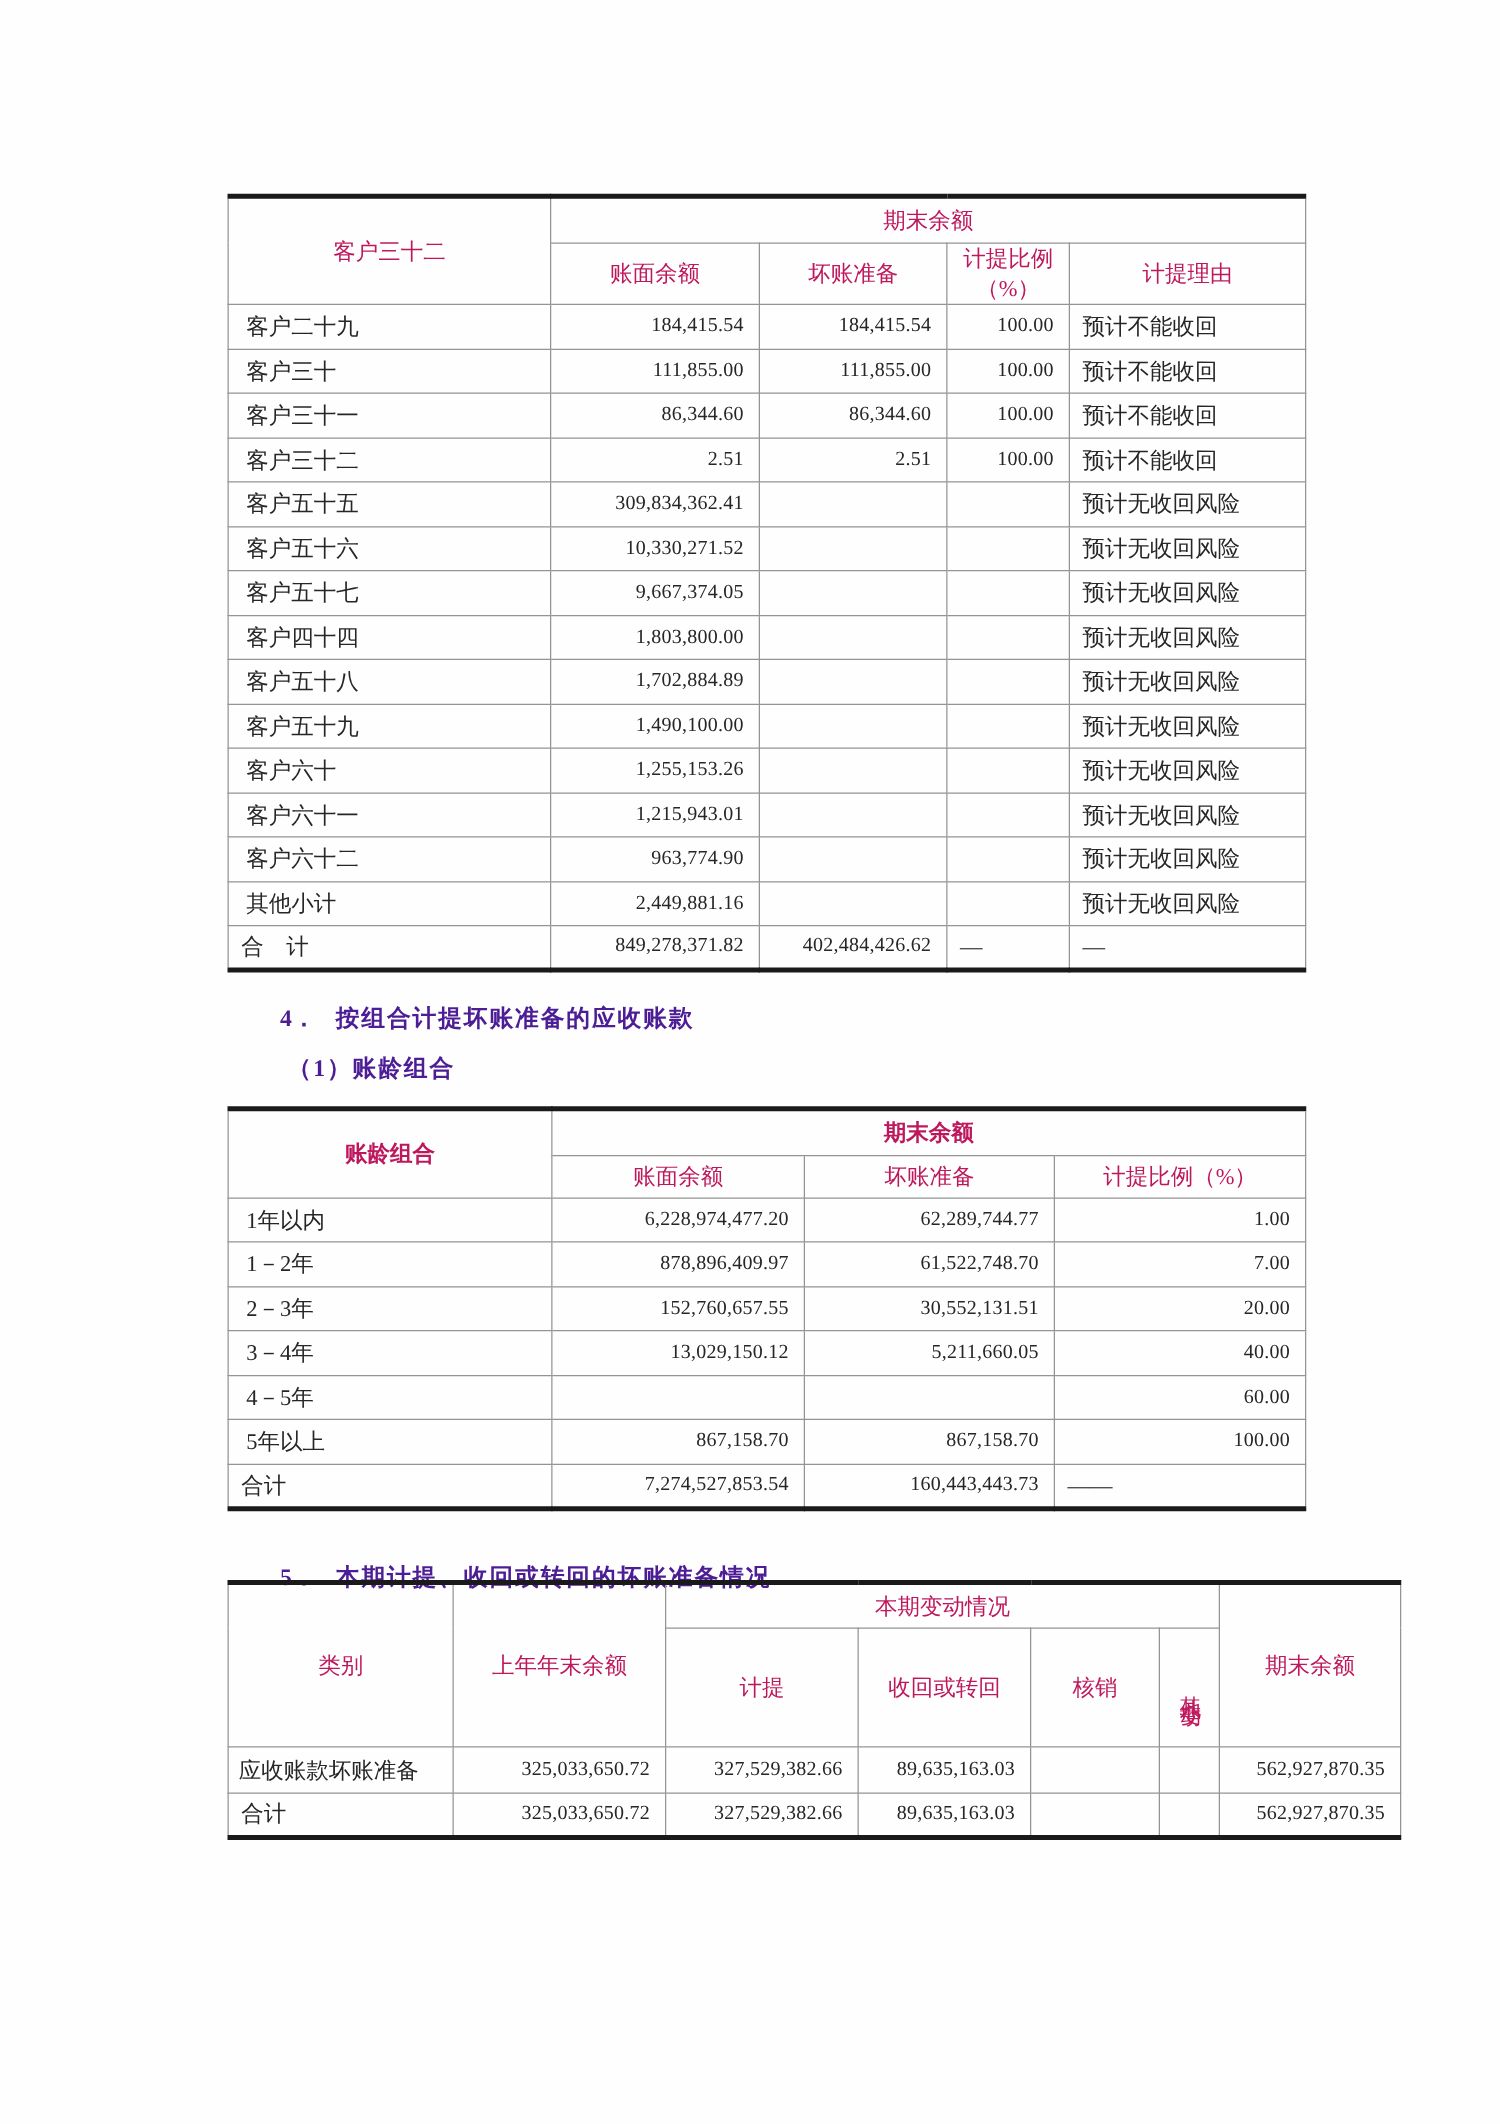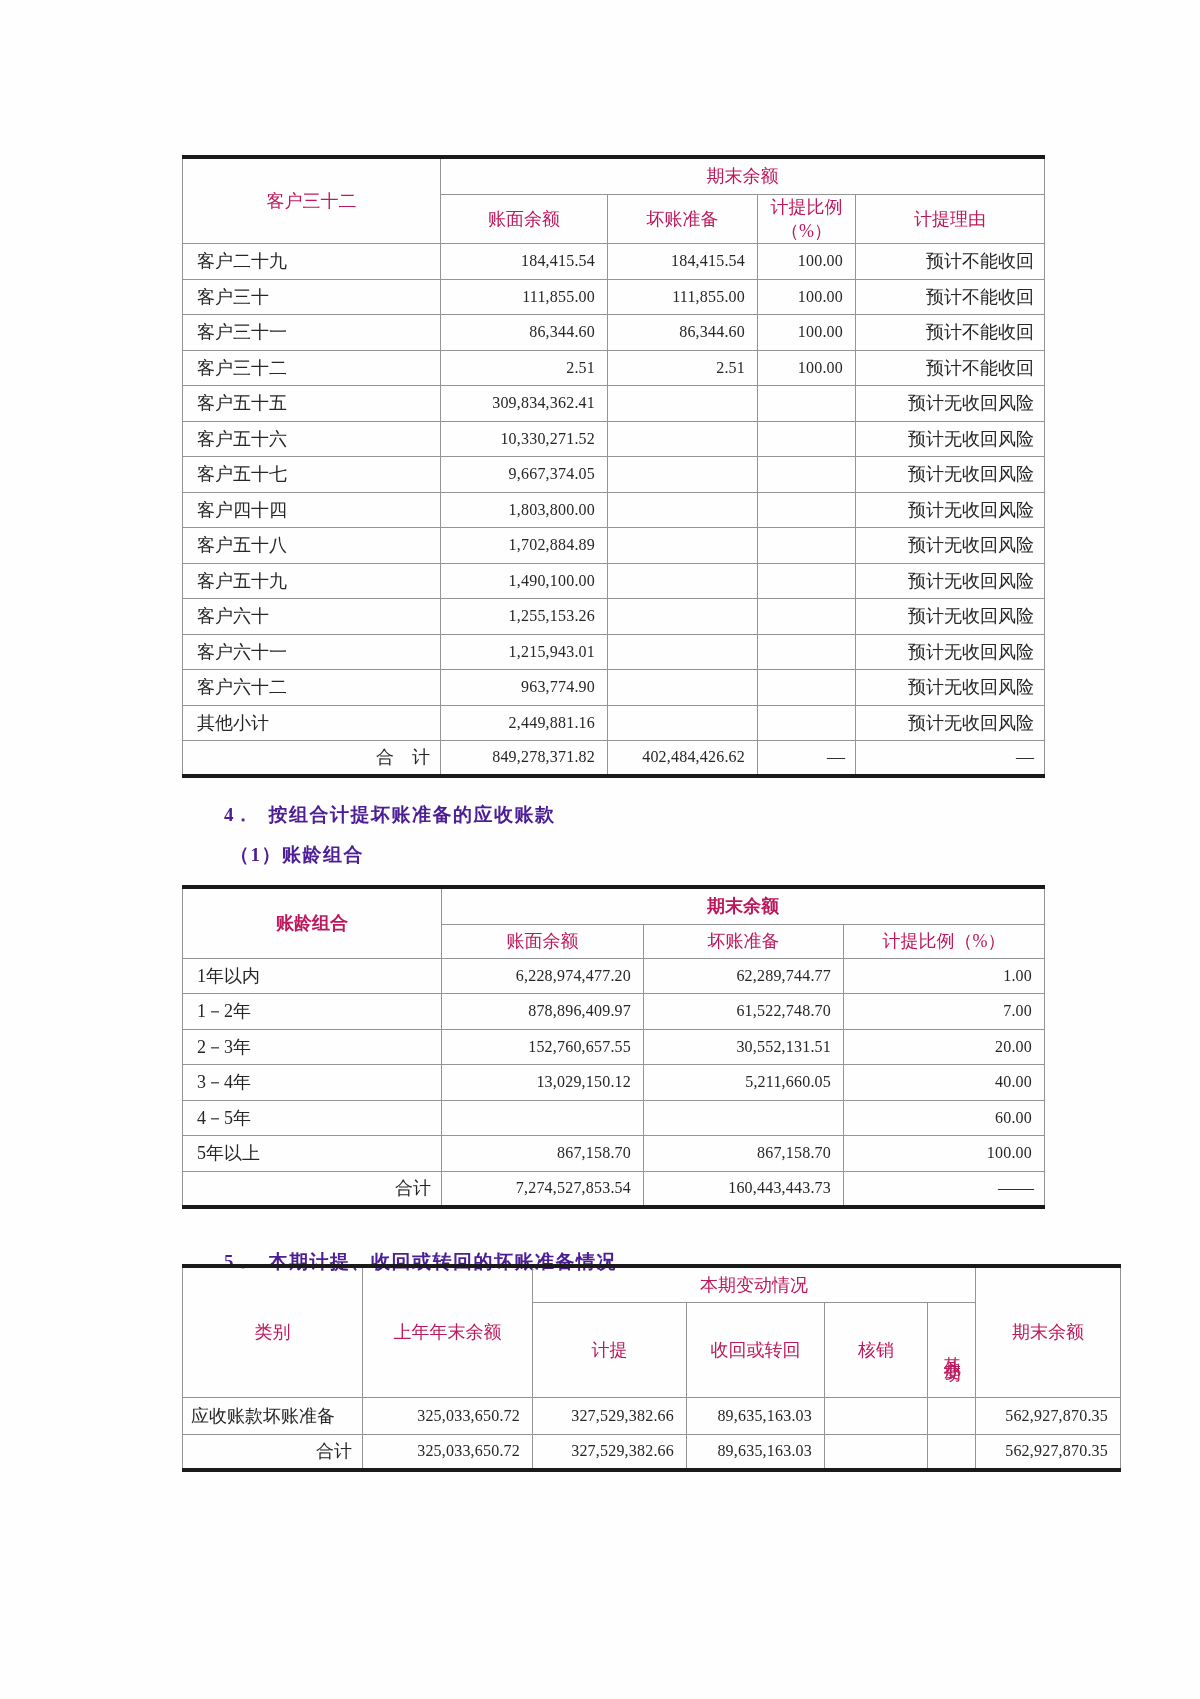--- a/index.html
+++ b/index.html
@@ -29,21 +29,21 @@
   }
   .tbl .hd { text-align: center; font-size: 18px; color: #be185d; }
   .tbl .lft { text-align: left; padding-left: 14px; white-space: nowrap; margin-top: 20px; }
   .tbl .num {
     text-align: right;
     padding-right: 12px;
     font-size: 16px;
     letter-spacing: 0.2px;
     white-space: nowrap;
   }
-  .tbl .ctr { text-align: right; }
+  .tbl .ctr { text-align: left; }
   .ratio-hd div { line-height: 1.35; }
 
   
   .t1 { left: 182px; top: 155px; width: 862px; }
   .t1 tr.h1 { height: 37px; }
   .t1 tr.h2 { height: 46px; }
   .t1 tr.data { height: 35.5px; }
   .t1 tr.total { height: 35px; }
 
   

